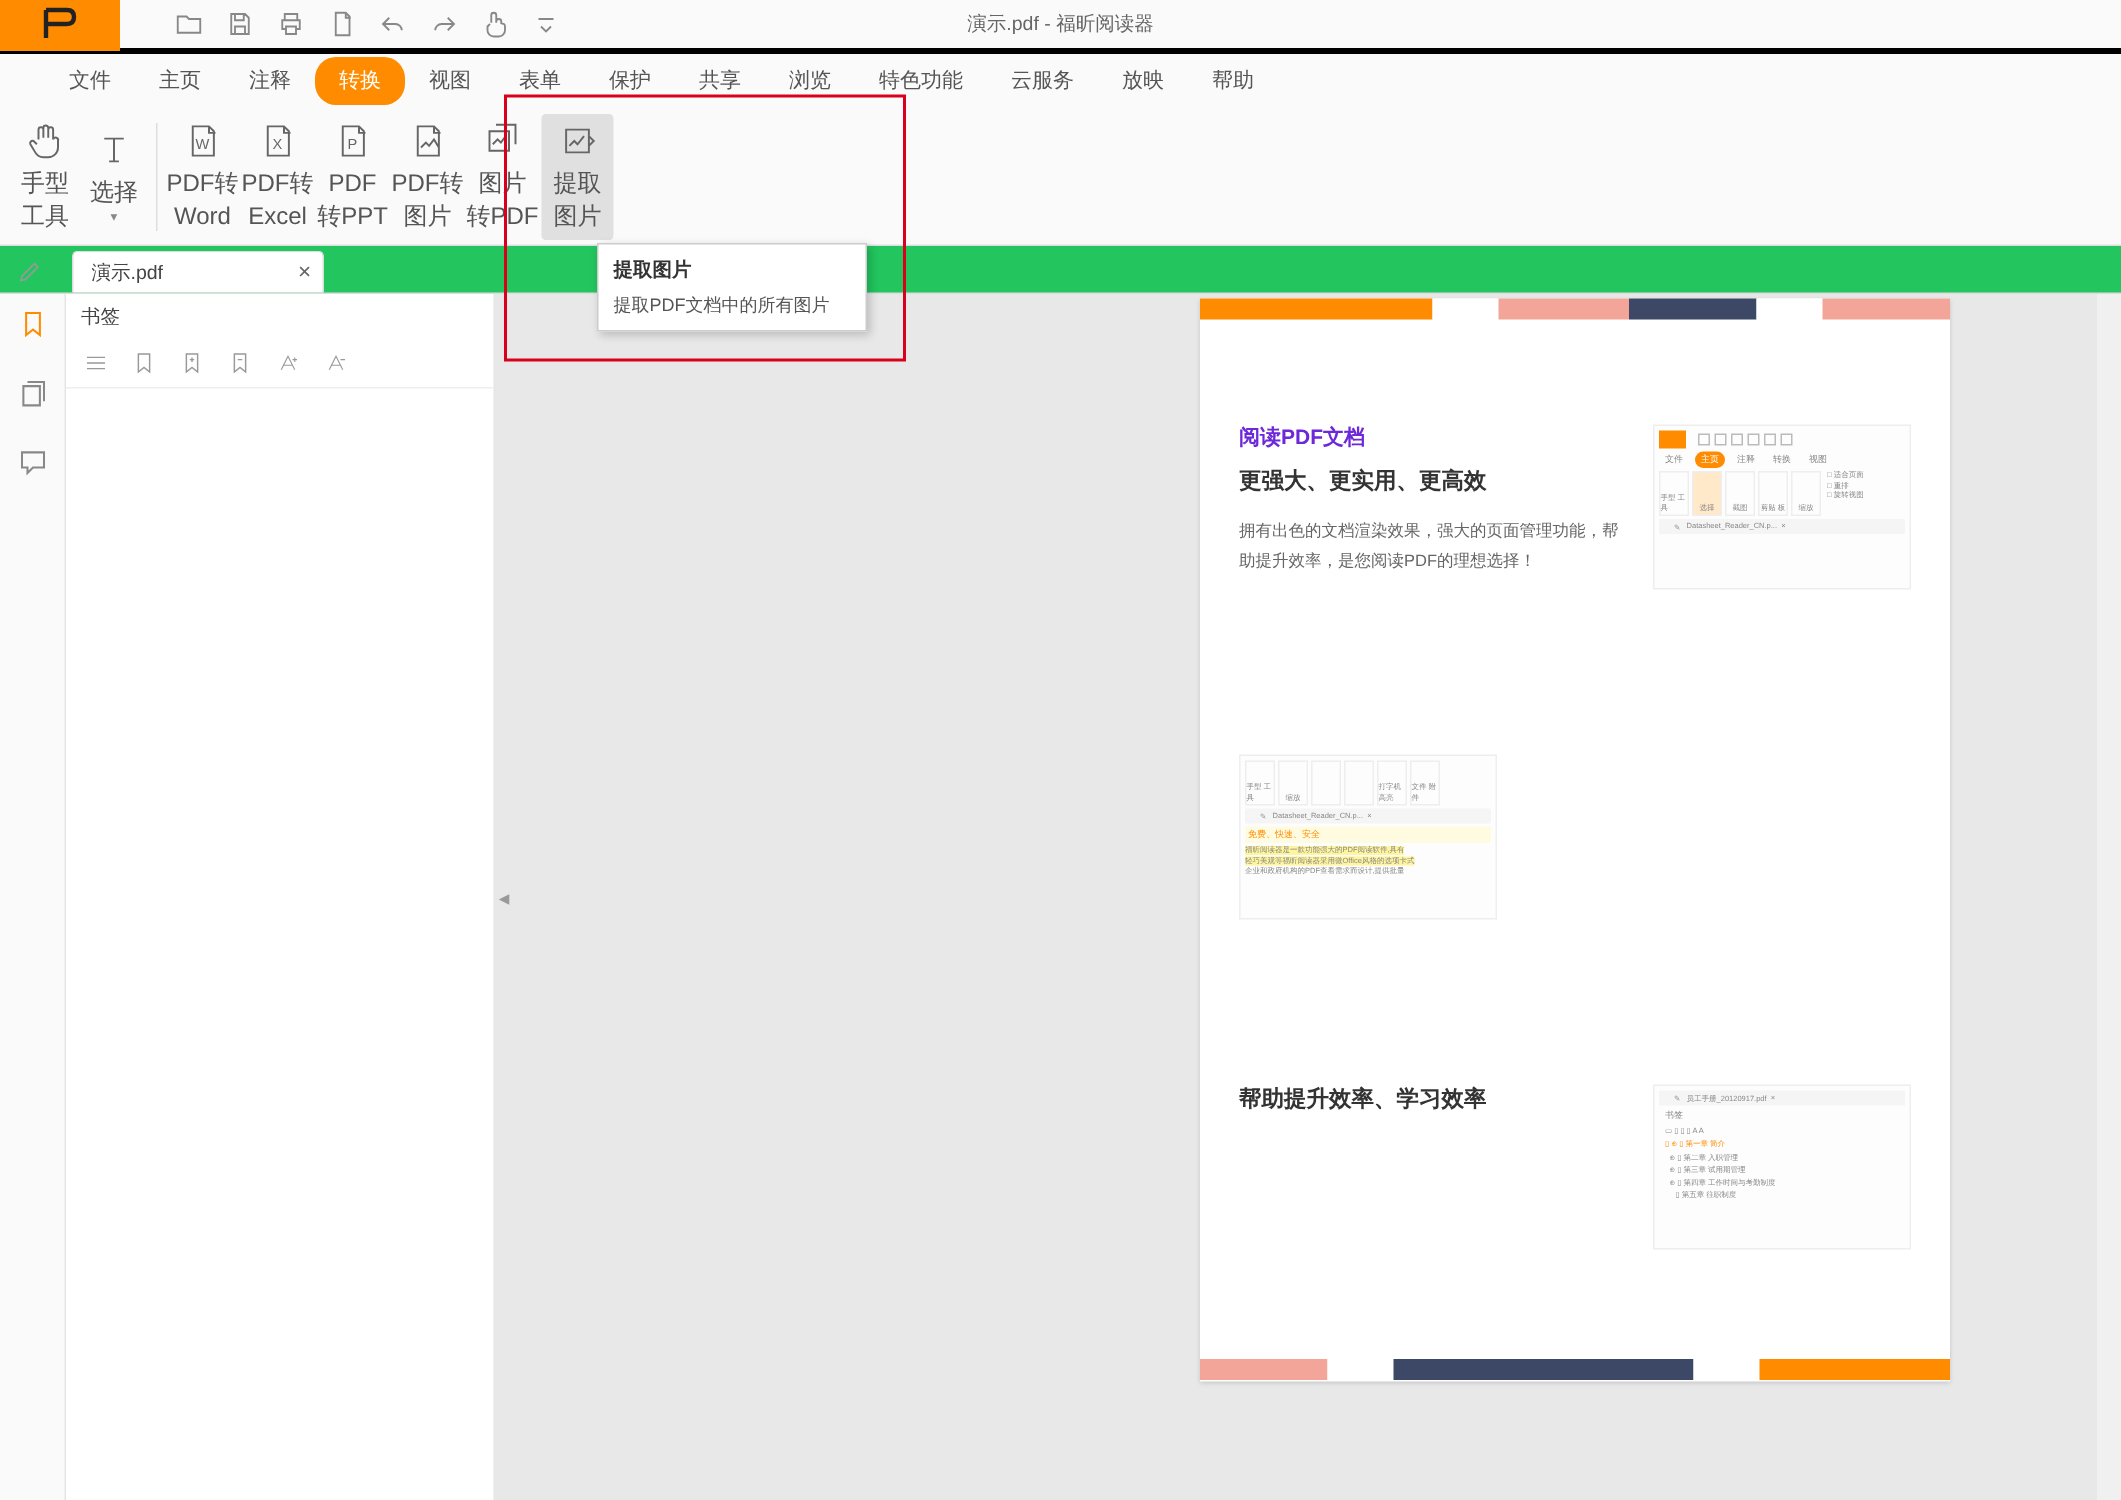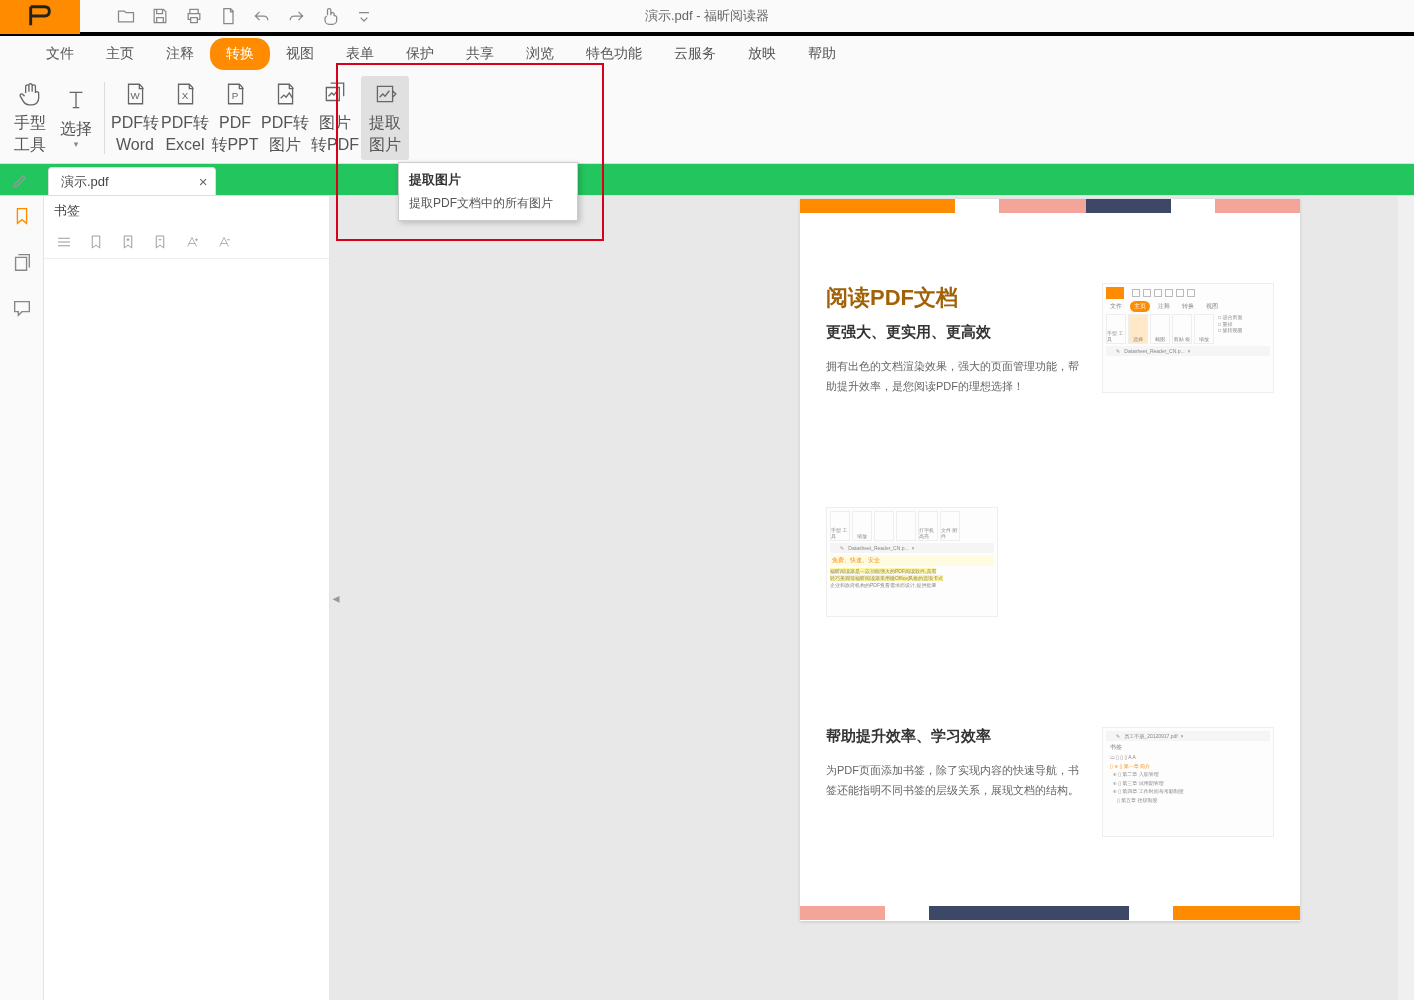--- a/index.html
+++ b/index.html
@@ -64,21 +64,21 @@
 .pb-orange { background: #ff8c00; width: 155px; }
 .pb-white { background: #fff; width: 44px; }
 .pb-salmon { background: #f4a59a; width: 87px; }
 .pb-navy { background: #3d4766; width: 85px; }
 .pb-white2 { background: #fff; width: 44px; }
 .pb-salmon2 { background: #f4a59a; width: 85px; }
 
 .page-content { padding: 70px 26px 0 26px; }
 .section { margin-bottom: 110px; display: flex; gap: 18px; }
 .sec-text { flex: 1; }
-.sec-title { color: #a16207; font-size: 22px; font-weight: bold; margin-bottom: 10px; }
+.sec-title { color: #6d28d9; font-size: 14px; font-weight: bold; margin-bottom: 10px; }
 .sec-sub { color: #333; font-size: 15px; font-weight: bold; margin-bottom: 14px; }
 .sec-body { color: #666; font-size: 11px; line-height: 1.85; }
 .sec-img { width: 172px; height: 110px; background: #fdfdfd; border: 1px solid #eee; font-size: 7px; color: #888; padding: 3px; overflow: hidden; position: relative; }
 
 
 .mini-hdr { height: 12px; display: flex; align-items: center; gap: 2px; }
 .mini-logo { width: 18px; height: 12px; background: #ff8c00; }
 .mini-icons { display: flex; gap: 3px; margin-left: 6px; }
 .mini-icons span { width: 8px; height: 8px; border: 1px solid #bbb; }
 .mini-tabs { display: flex; gap: 4px; margin-top: 2px; font-size: 6px; }
@@ -395,21 +395,20 @@
                 <div><span style="background:#fff59d;">轻巧美观等福昕阅读器采用微Office风格的选项卡式</span></div>
                 <div>企业和政府机构的PDF查看需求而设计,提供批量</div>
               </div>
             </div>
           </div>
         </div>
 
         <div class="section">
           <div class="sec-text">
             <div class="sec-sub">帮助提升效率、学习效率</div>
-            <div class="sec-body">为PDF页面添加书签，除了实现内容的快速导航，书签还能指明不同书签的层级关系，展现文档的结构。</div>
           </div>
           <div class="sec-img">
             <div class="mini-doctab" style="margin-top:0;">✎ &nbsp;&nbsp;<span>员工手册_20120917.pdf</span>&nbsp;&nbsp;×</div>
             <div style="font-size:6px;padding:2px 4px;">书签</div>
             <div style="font-size:5px;padding:0 4px;display:flex;gap:3px;">▭ ▯ ▯ ▯ A A</div>
             <div style="font-size:5px;padding:2px 4px;line-height:1.7;">
               <div style="color:#ff8c00;">▯ ⊕ ▯ <span>第一章  简介</span></div>
               <div>&nbsp;&nbsp;⊕ ▯ <span>第二章  入职管理</span></div>
               <div>&nbsp;&nbsp;⊕ ▯ <span>第三章  试用期管理</span></div>
               <div>&nbsp;&nbsp;⊕ ▯ <span>第四章  工作时间与考勤制度</span></div>

